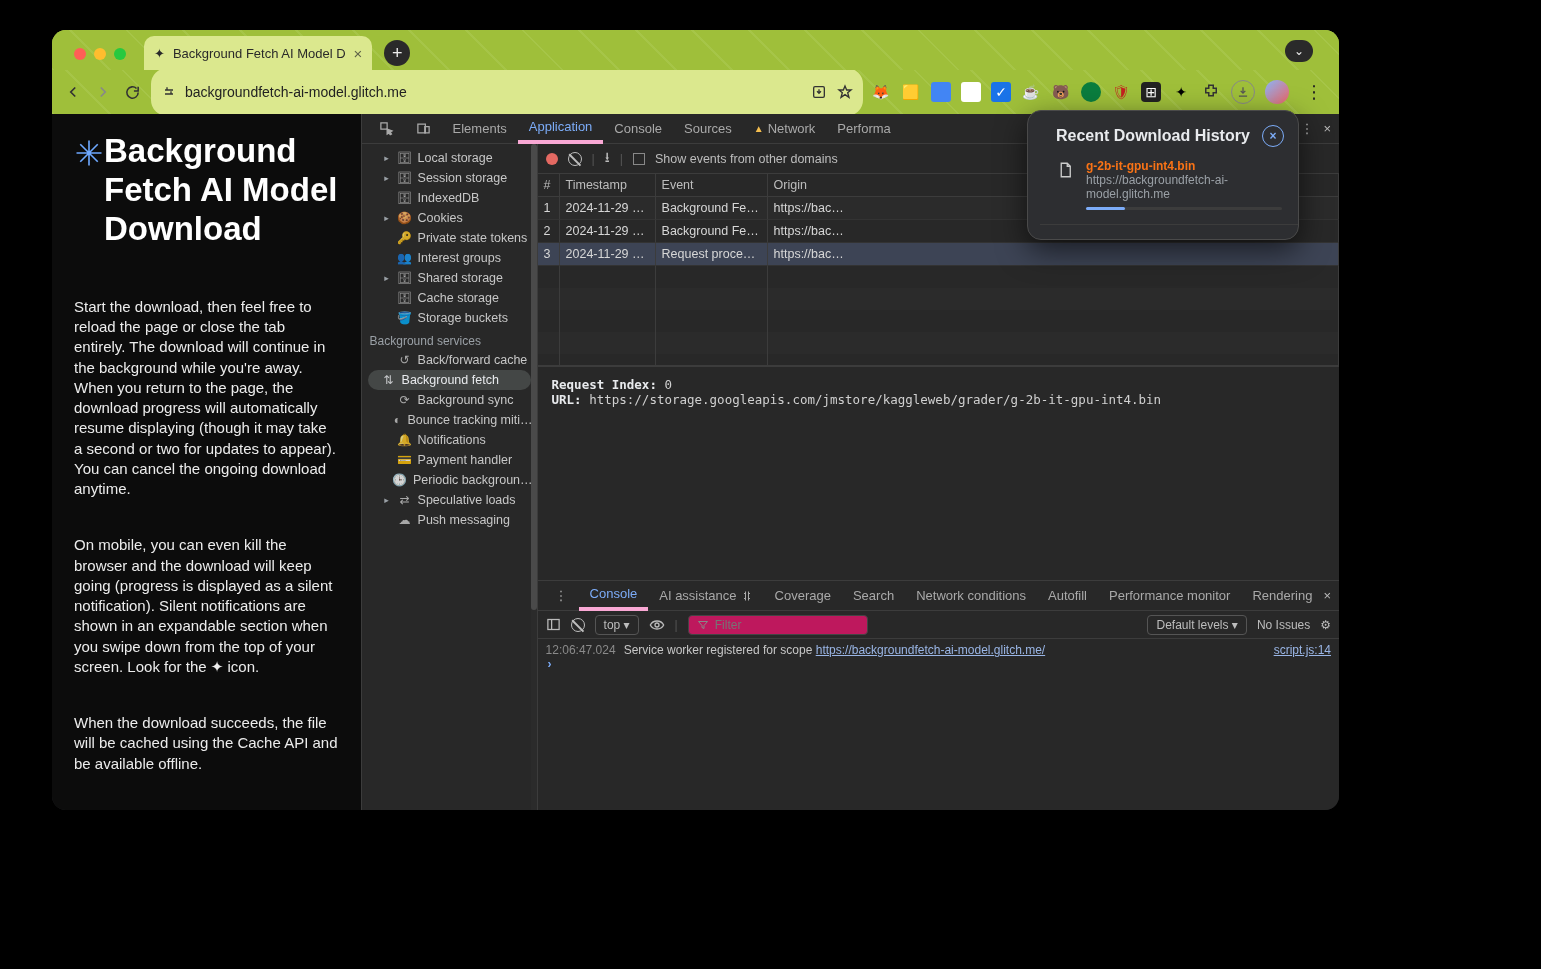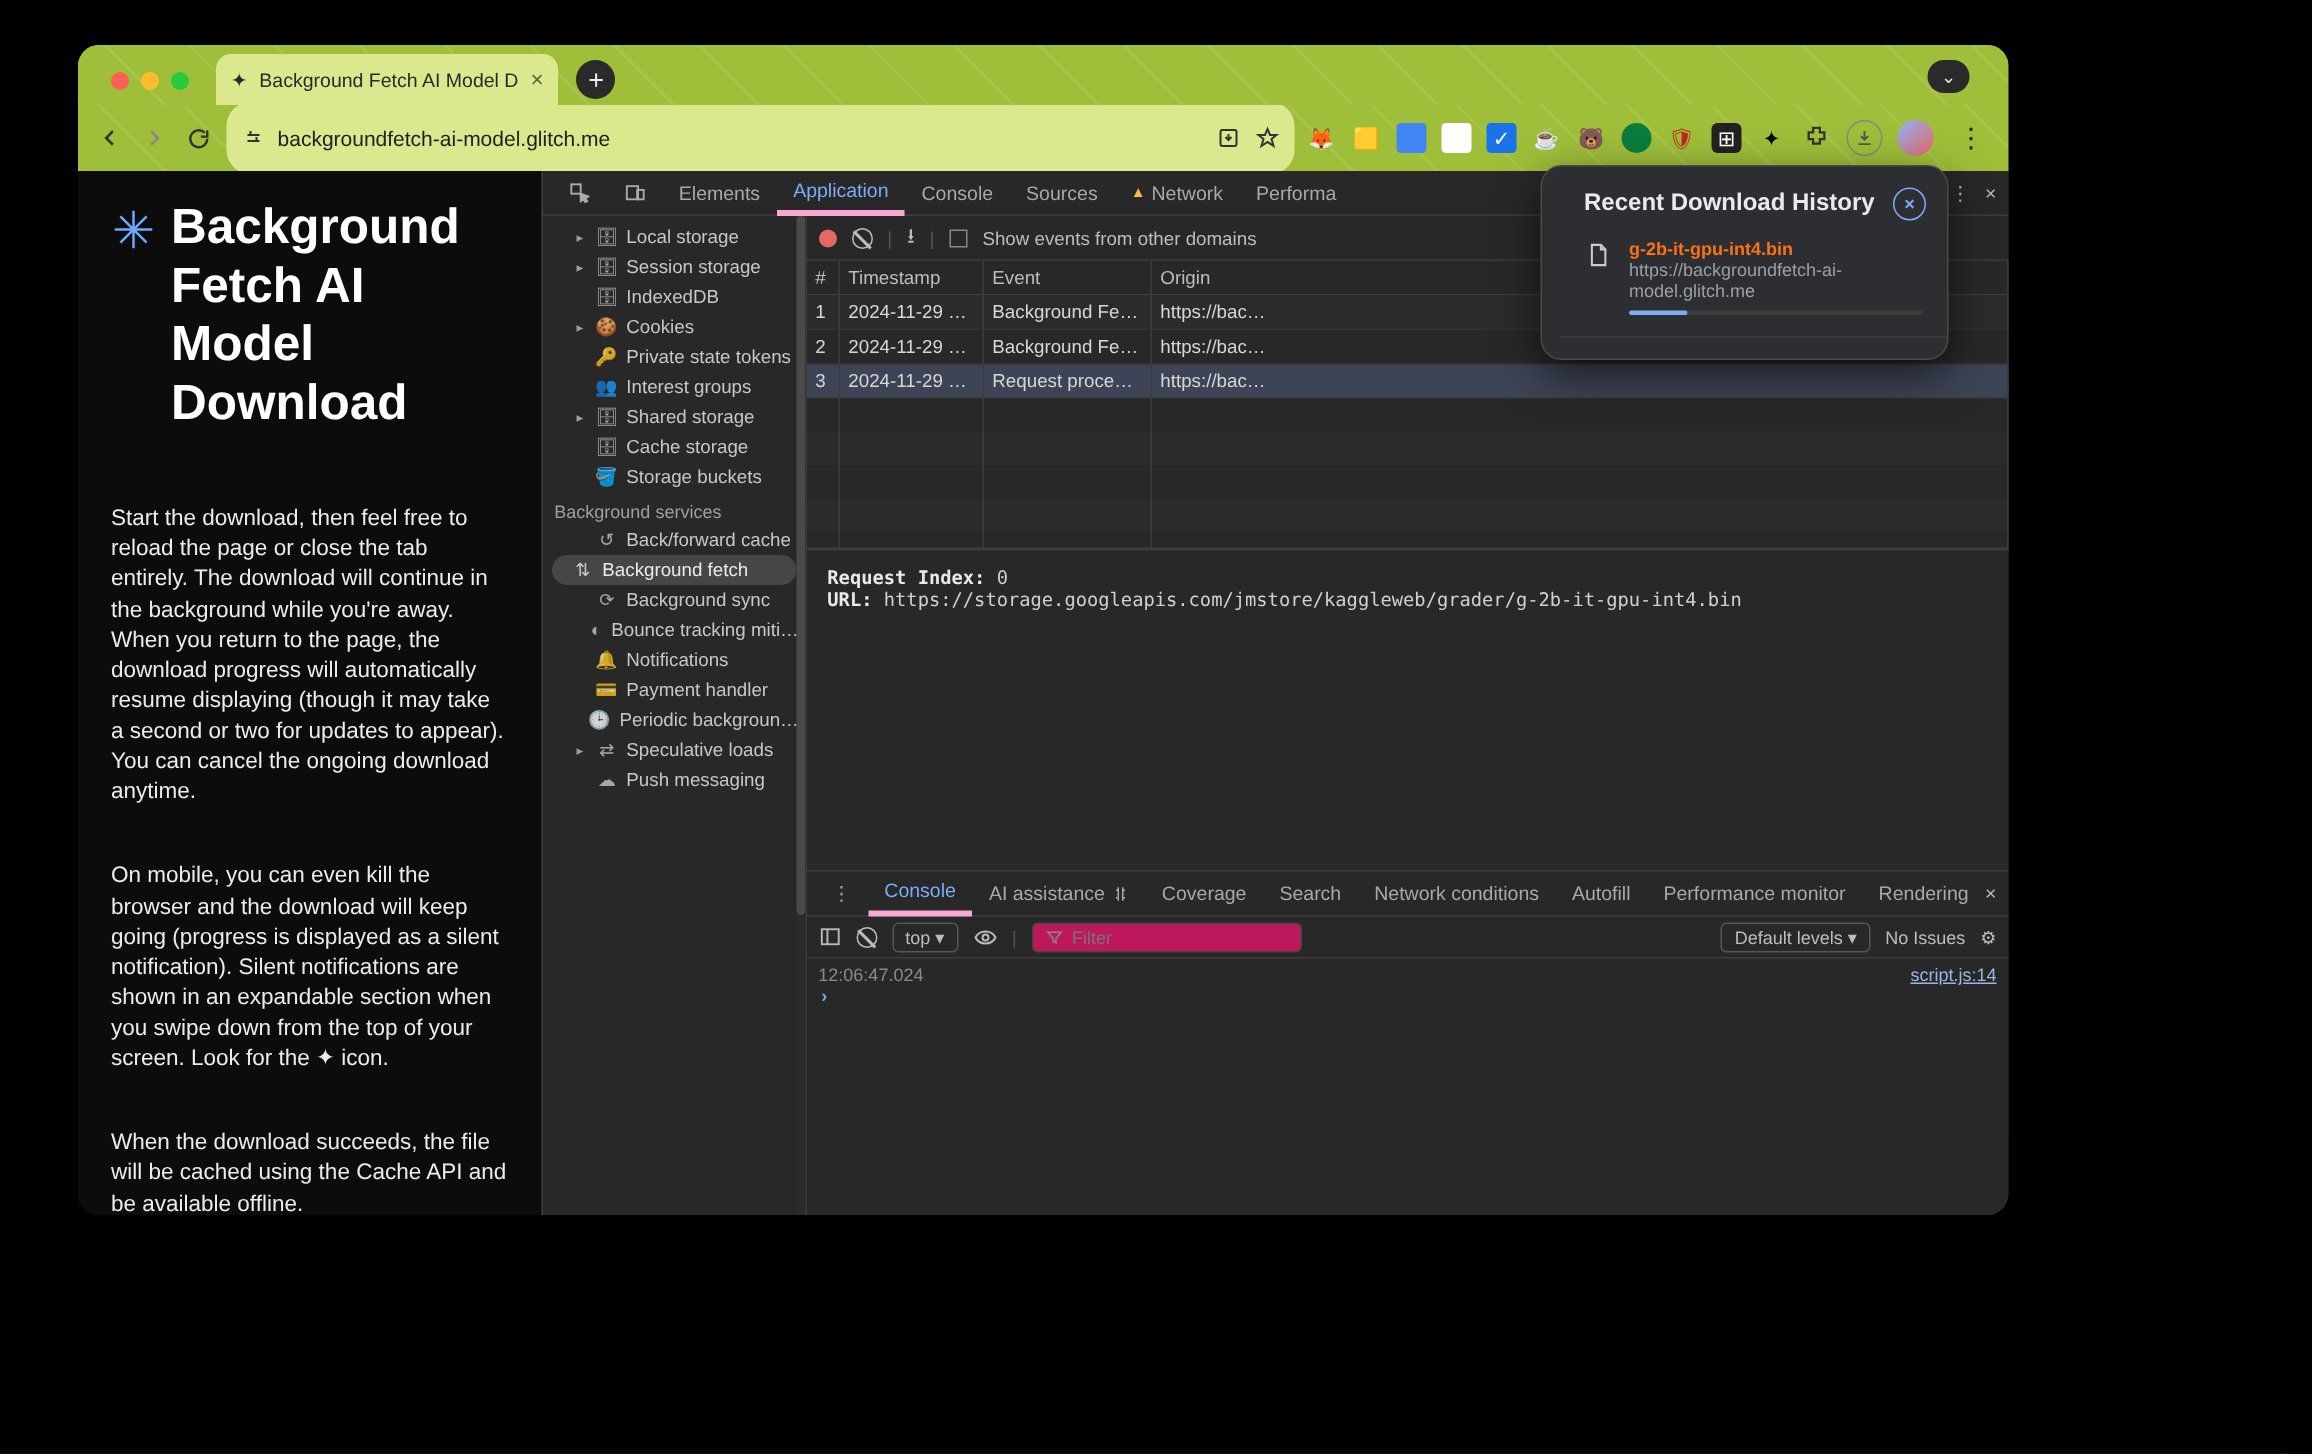--- a/index.html
+++ b/index.html
@@ -85,21 +85,21 @@
 }
 .page-left {
   width:446px;
   background:#0c0c0c;
   color:#fff;
   padding:18px 22px;
   overflow:auto;
   font-size:15px;
   line-height:1.35;
 }
-.page-left h1 { font-size:33px; font-weight:700; line-height:1.18; margin-bottom:48px; display:flex; gap:10px;}
+.page-left h1 { font-size:33px; font-weight:700; line-height:1.18; margin-bottom:48px; display:flex; }
 .sparkle { width:30px;height:30px;display:inline-block;color:#6ea8ff; margin-top:6px;}
 .p { margin-bottom:36px; font-weight:500; font-size:15px; color:#ececec;}
 .devtools {
   flex:1;
   display:flex;flex-direction:column;
   background:#282828;
   color:#bababa;
   font-size:13px;
   border-left:1px solid #3c3c3c;
 }
@@ -533,20 +533,21 @@
                 <input style="background: transparent; border: none; outline: none; color: rgb(204, 204, 204); font-size: 12px; width: 120px;" placeholder="Filter">
               </span>
               <span class="spacer"></span>
               <span class="pill"><span>Default levels</span> ▾</span>
               <span>No Issues</span>
               <span>⚙</span>
             </div>
             <div class="console-body">
               <div class="console-line">
                 <span class="console-time">12:06:47.024</span>
+                <span class="console-msg"><span>Service worker registered for scope </span><a>https://backgroundfetch-ai-model.glitch.me/</a></span>
                 <a class="console-src">script.js:14</a>
               </div>
               <div class="prompt">›</div>
             </div>
           </div>
         </div>
       </div>
     </div>
   </div>
 

